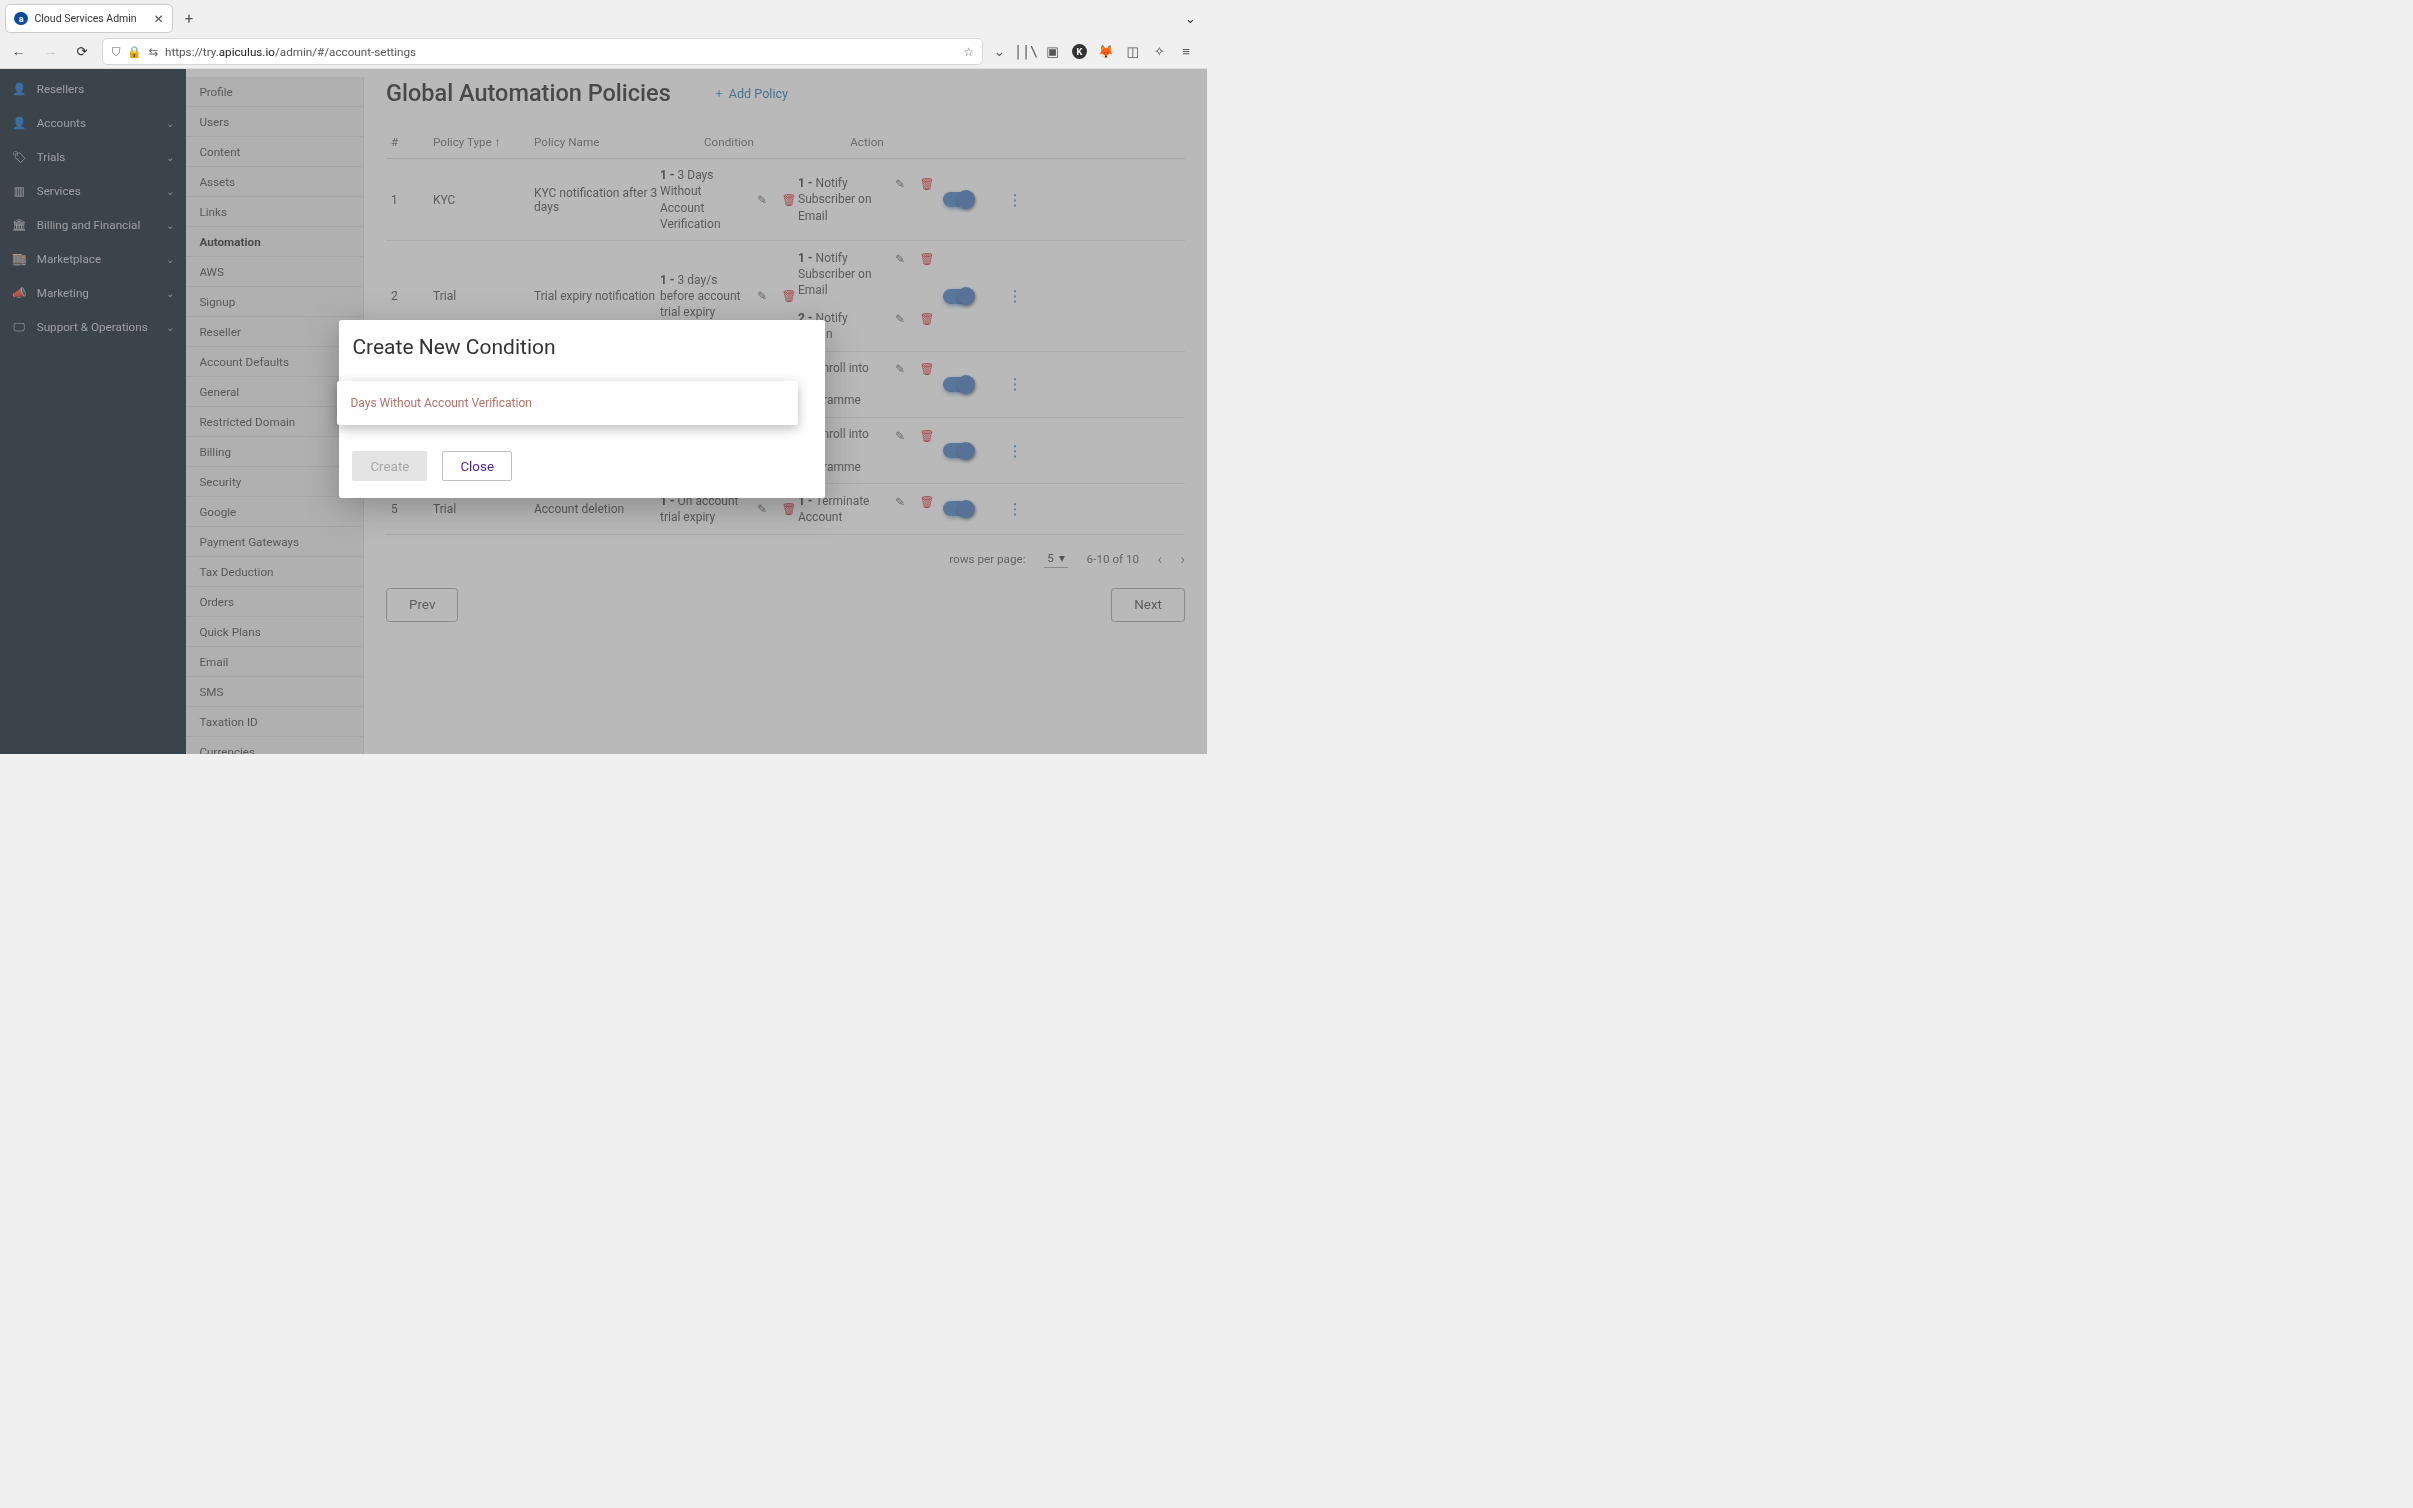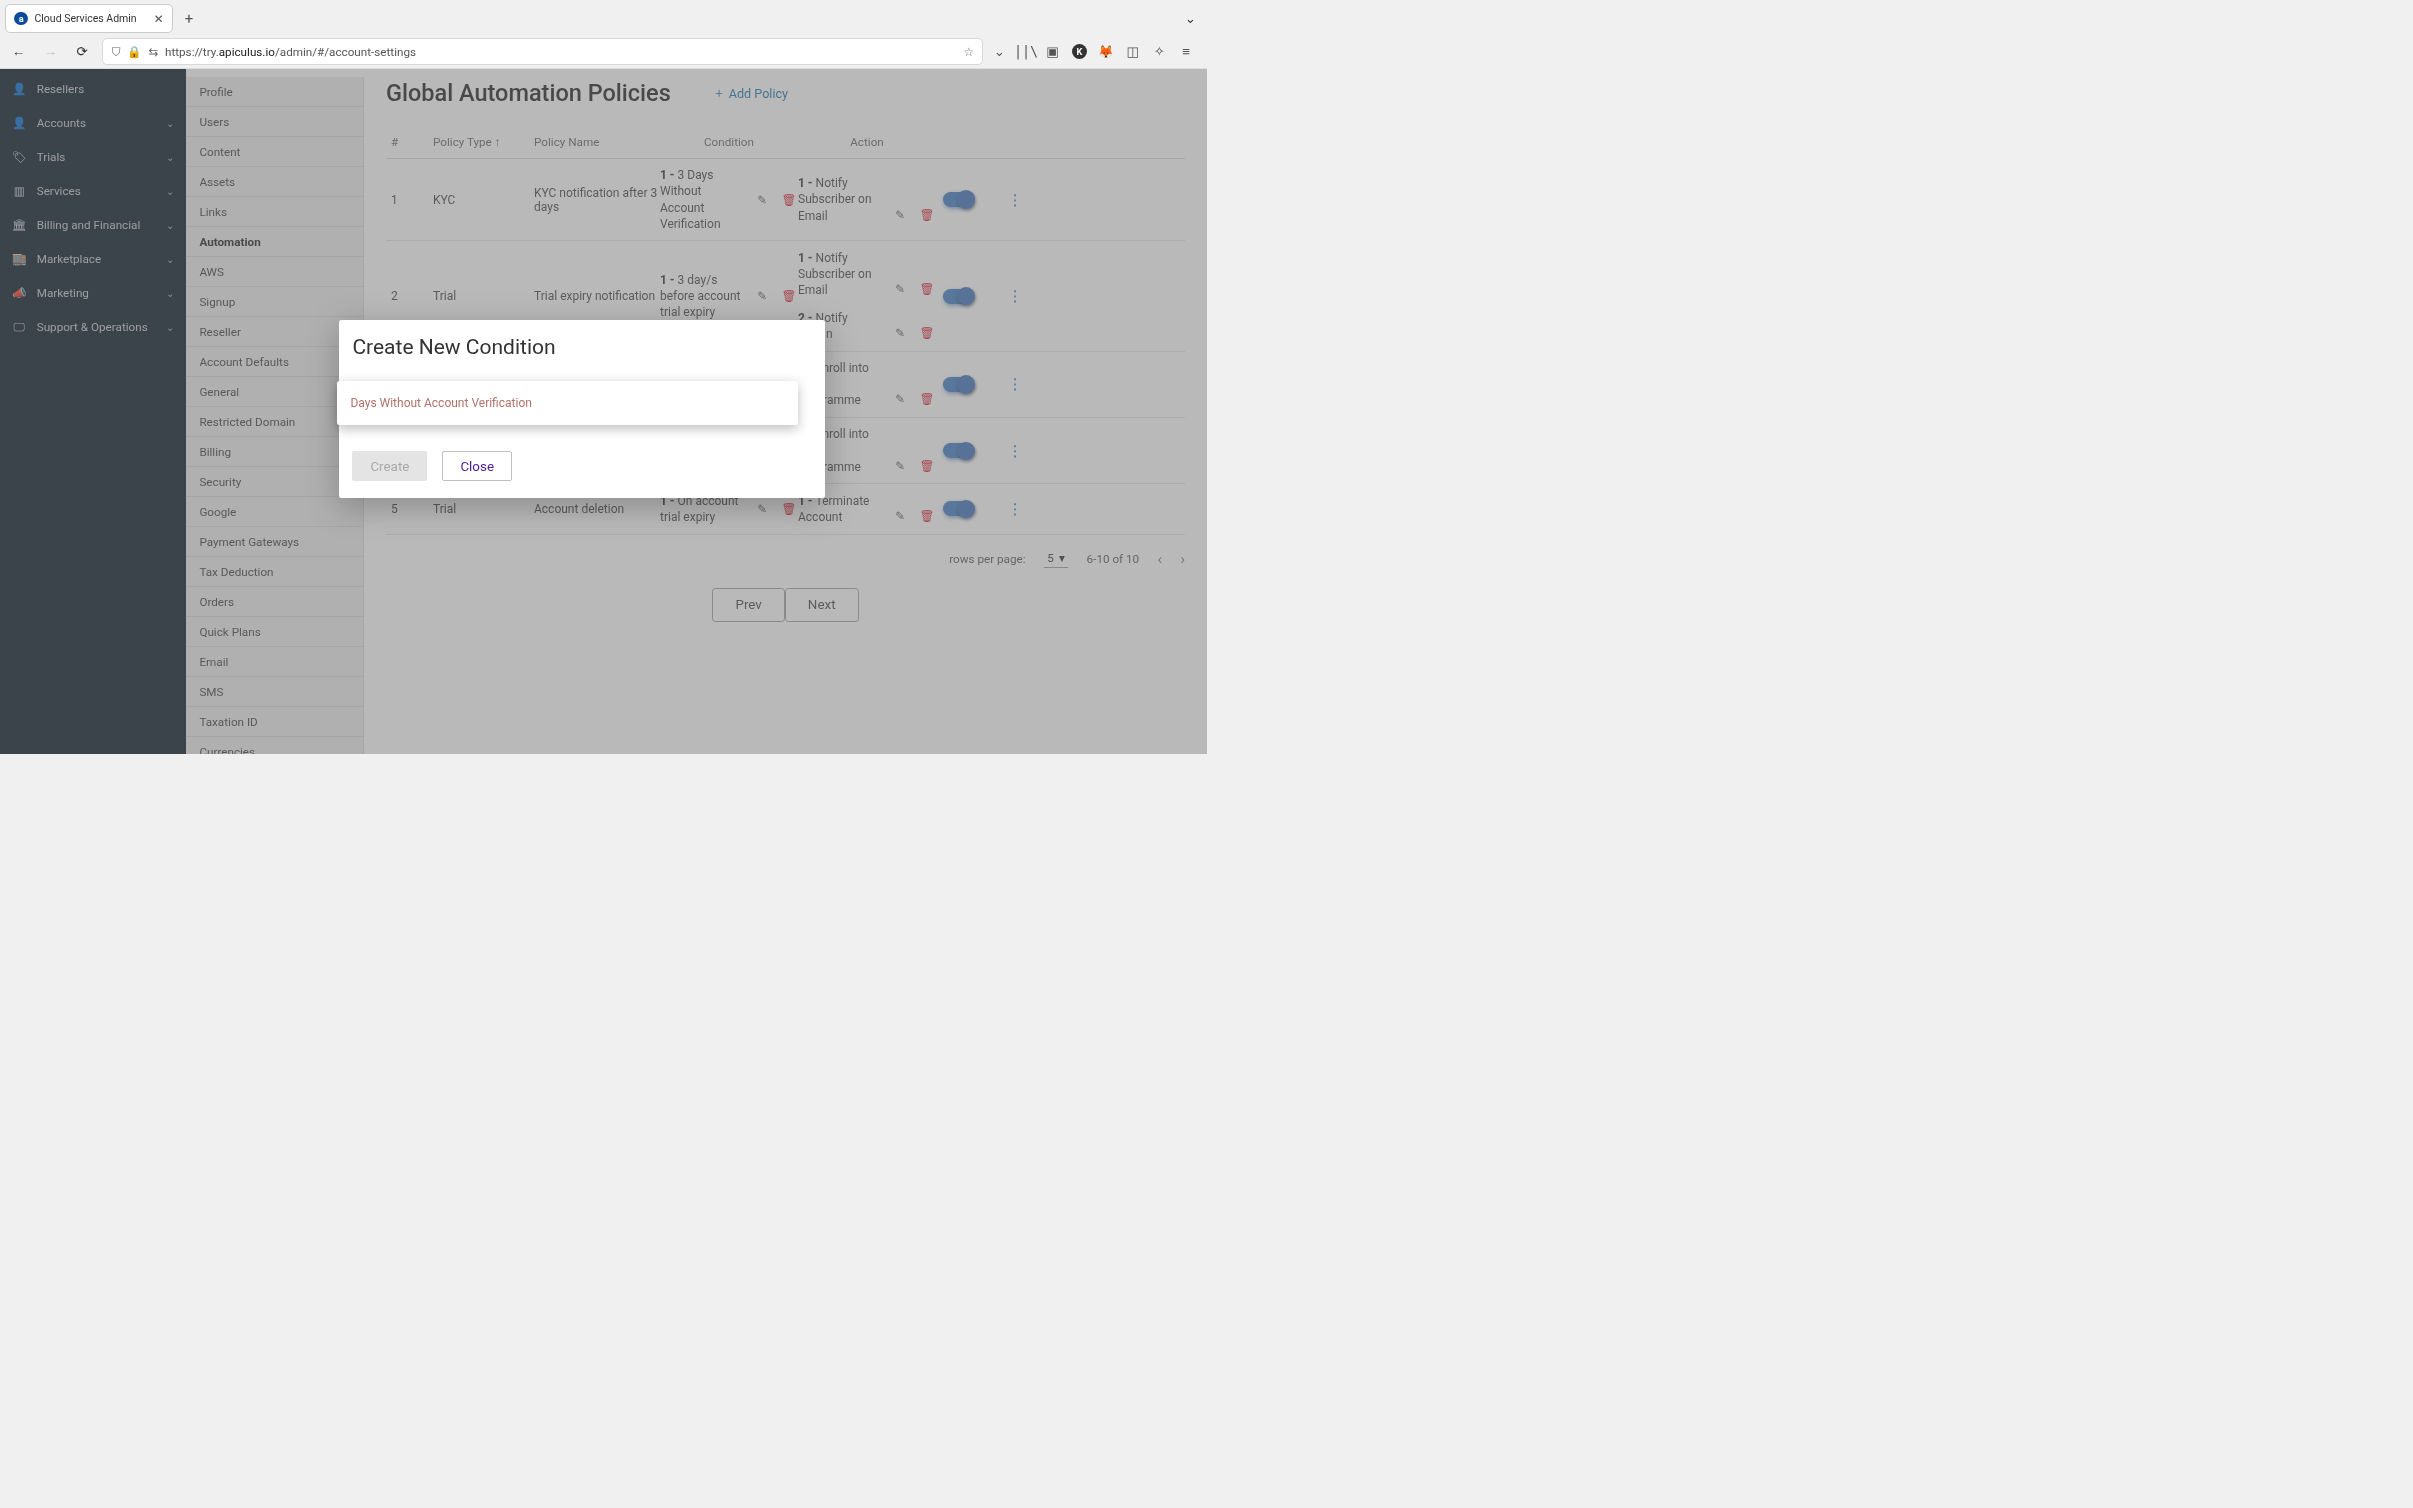--- a/index.html
+++ b/index.html
@@ -169,41 +169,41 @@
 }
 .cond-text, .act-text { flex:1; line-height:1.35; }
 .bold { font-weight:700; color:#444; }
 .iconbtn {
   width:18.4px; height:18.4px; display:flex; align-items:center; justify-content:center;
   cursor:pointer; font-size:11.7px;
 }
 .iconbtn.edit { color:#666; }
 .iconbtn.del { color:#d34; }
 .act-stack { display:flex; flex-direction:column; gap:11.7px; }
-.act-line { display:flex; align-items:flex-end; gap:8.4px; }
+.act-line { display:flex; align-items:flex-start; gap:8.4px; }
 .toggle {
   width:30px; height:15px; border-radius:7.5px; background:#4f87c7; position:relative; box-shadow: 0.8px 1.7px 4.2px rgba(60,100,170,.6);
   cursor:pointer;
 }
 .toggle::after {
   content:""; position:absolute; right:-2.5px; top:-1.7px; width:18.4px; height:18.4px; border-radius:50%;
   background:#4f7fc2; box-shadow: 0.8px 1.7px 3.4px rgba(0,0,0,.4);
 }
 .more-dots { font-size:15px; color:#2f81b7; cursor:pointer; text-align:center; }
 .toggle-cell { display:flex; align-items:center; gap:15px; justify-content:flex-start; padding-left:6.7px;}
 .pagination {
   display:flex; align-items:center; gap:18.4px; justify-content:flex-end; margin-top:15px;
   color:#666; font-size:11.7px;
 }
 .pagination .select {
   display:flex; align-items:center; gap:5px; border-bottom:0.8px solid #aaa; padding:1.7px 3.4px;
   color:#444;
 }
 .pagination .navbtn { font-size:15px; color:#888; cursor:pointer; }
-.btn-row { display:flex; justify-content:center; margin-top:20px; }
+.btn-row { display:flex; justify-content:space-between; margin-top:20px; }
 .btn {
   padding: 8.4px 22px; border-radius:3.4px; border:0.8px solid #aaa;
   background:#fff; color:#555; font-size:13.4px; cursor:pointer;
 }
 
 .backdrop {
   position:absolute; inset:69px 0 0 0; background:rgba(100,100,100,0.45);
 }
 .modal {
   position:absolute;

